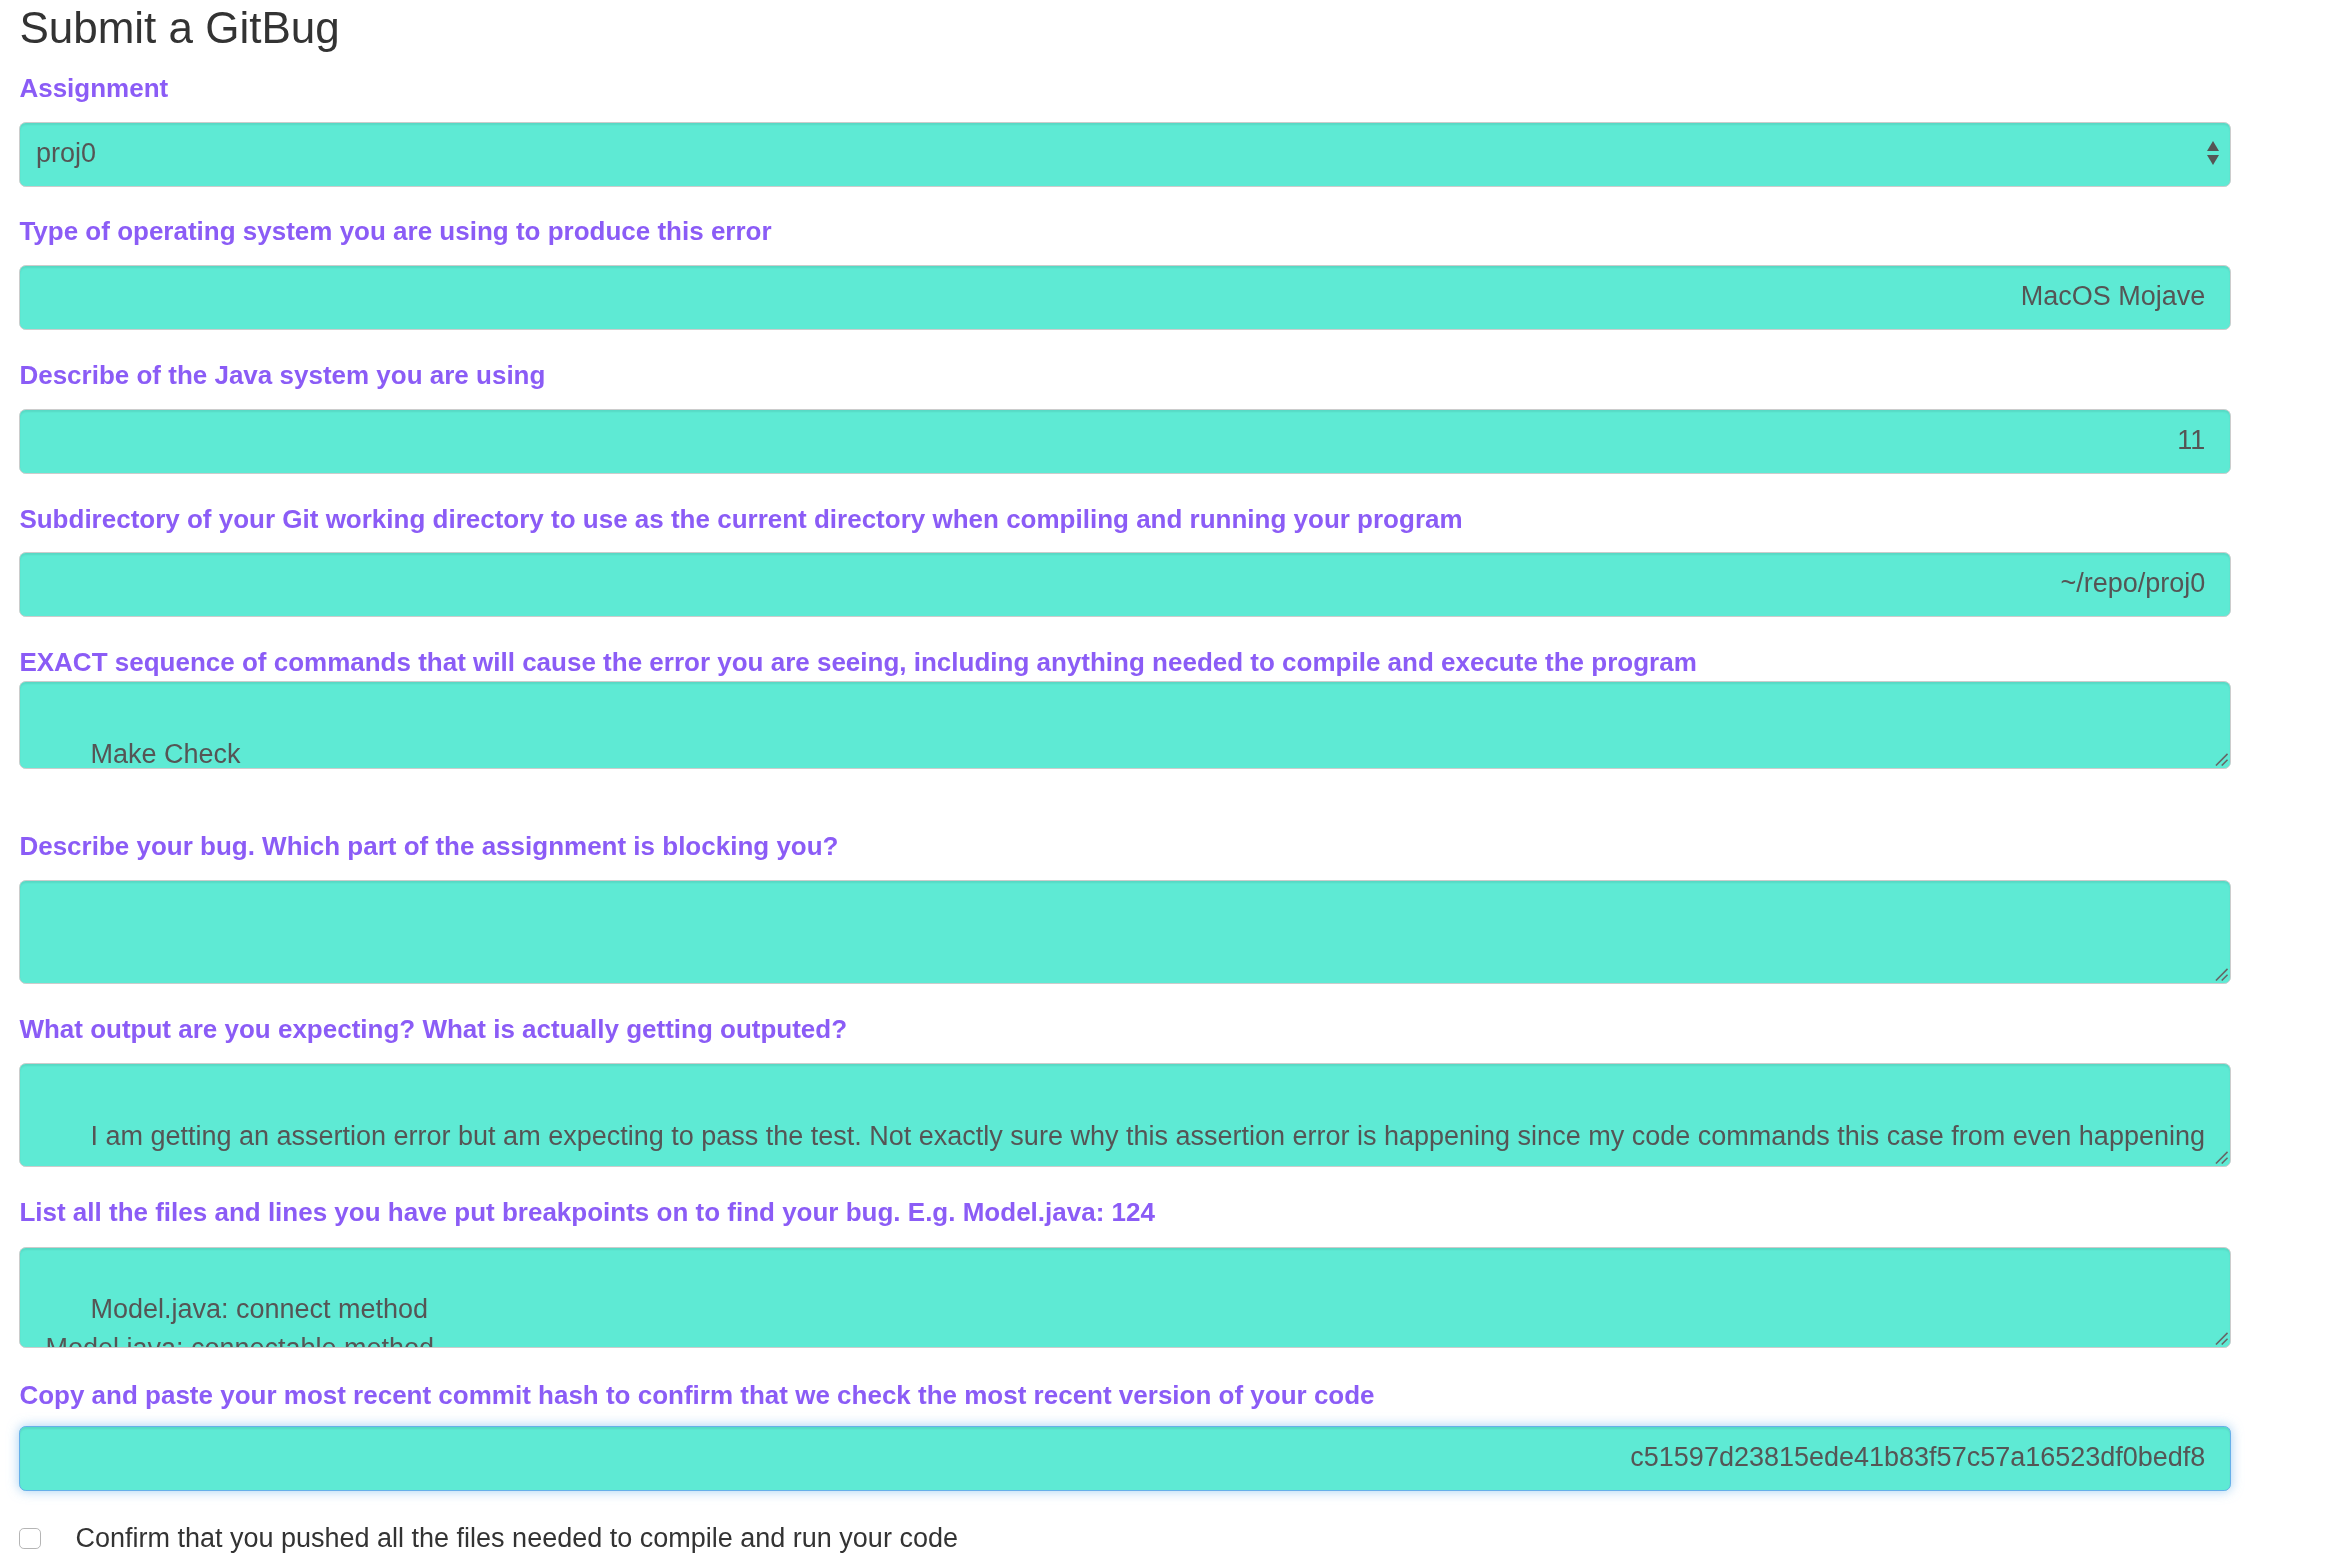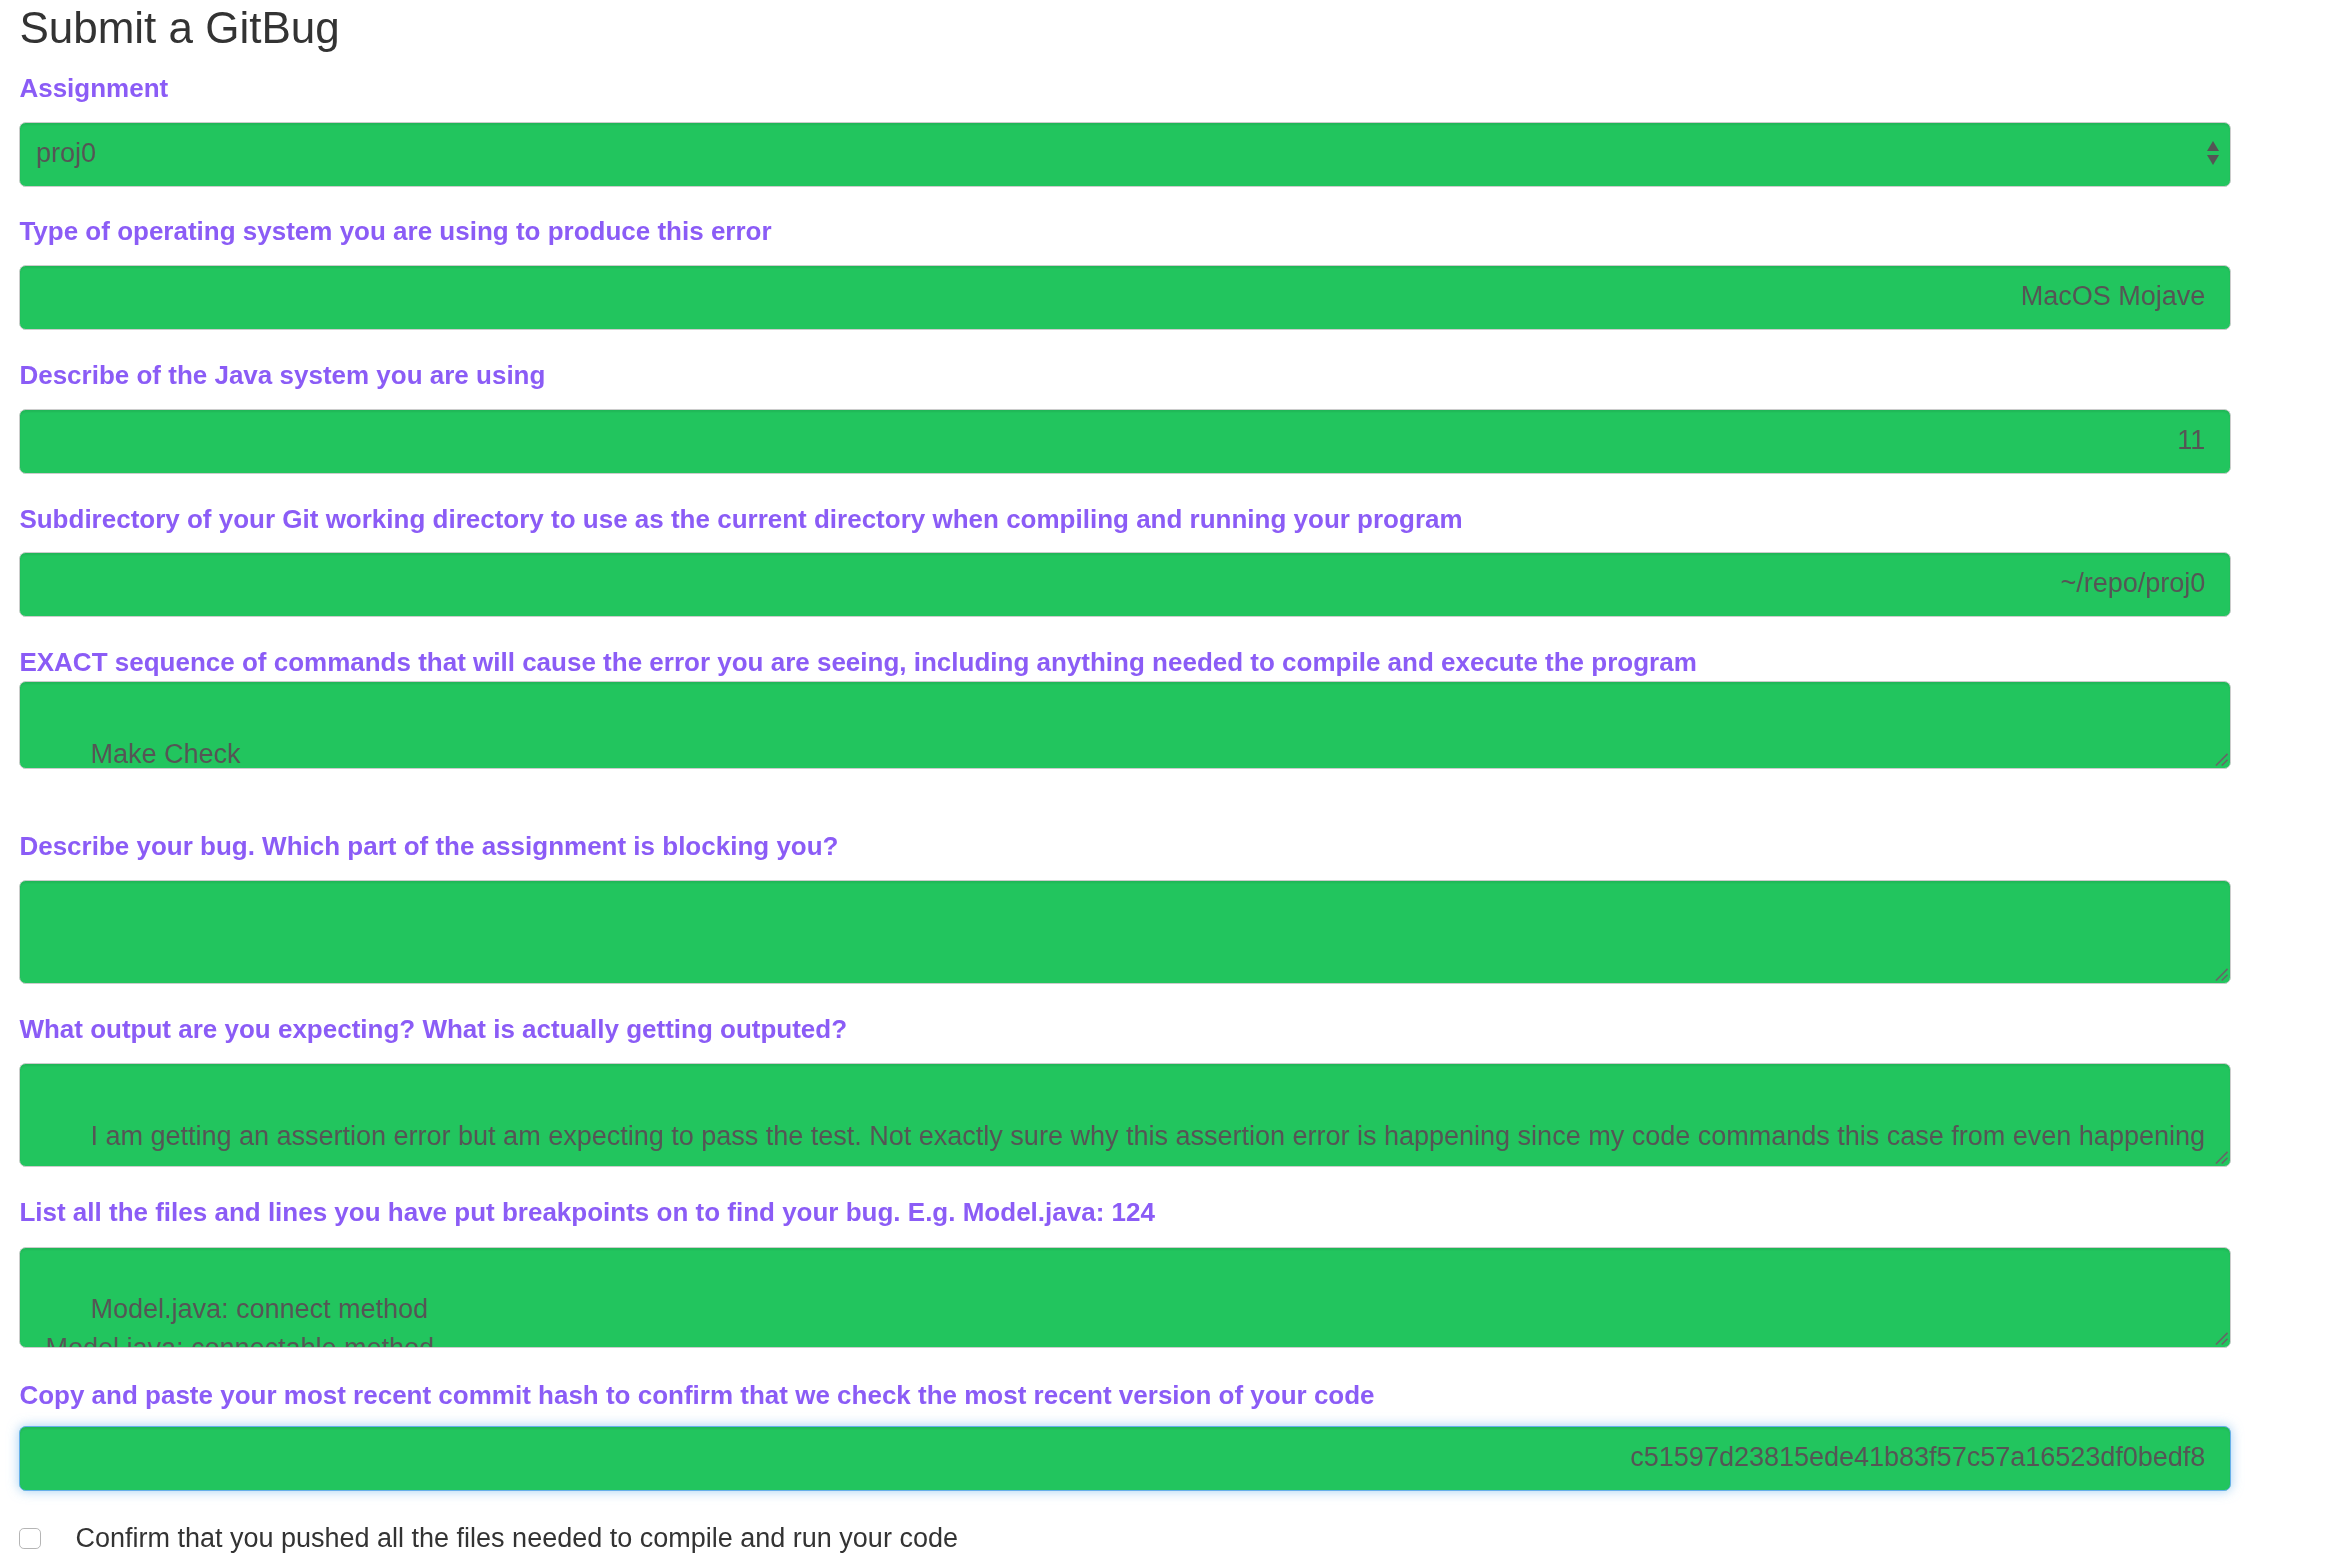--- a/index.html
+++ b/index.html
@@ -47,21 +47,21 @@
     color: #8b5cf6;
     white-space: nowrap;
   }
   .control {
     position: absolute;
     left: 0;
     width: 2212px;
     box-sizing: border-box;
     border: 1.9px solid #cccccc;
     border-radius: 6.8px;
-    background: #22c55e;
+    background: #5eead4;
     box-shadow: inset 0 1.9px 1.9px rgba(0,0,0,0.075);
     font-family: "Liberation Sans", sans-serif;
     font-size: 27px;
     color: #555555;
     padding: 0 25px;
     outline: none;
   }
   .control.input {
     height: 65px;
     line-height: 61px;

